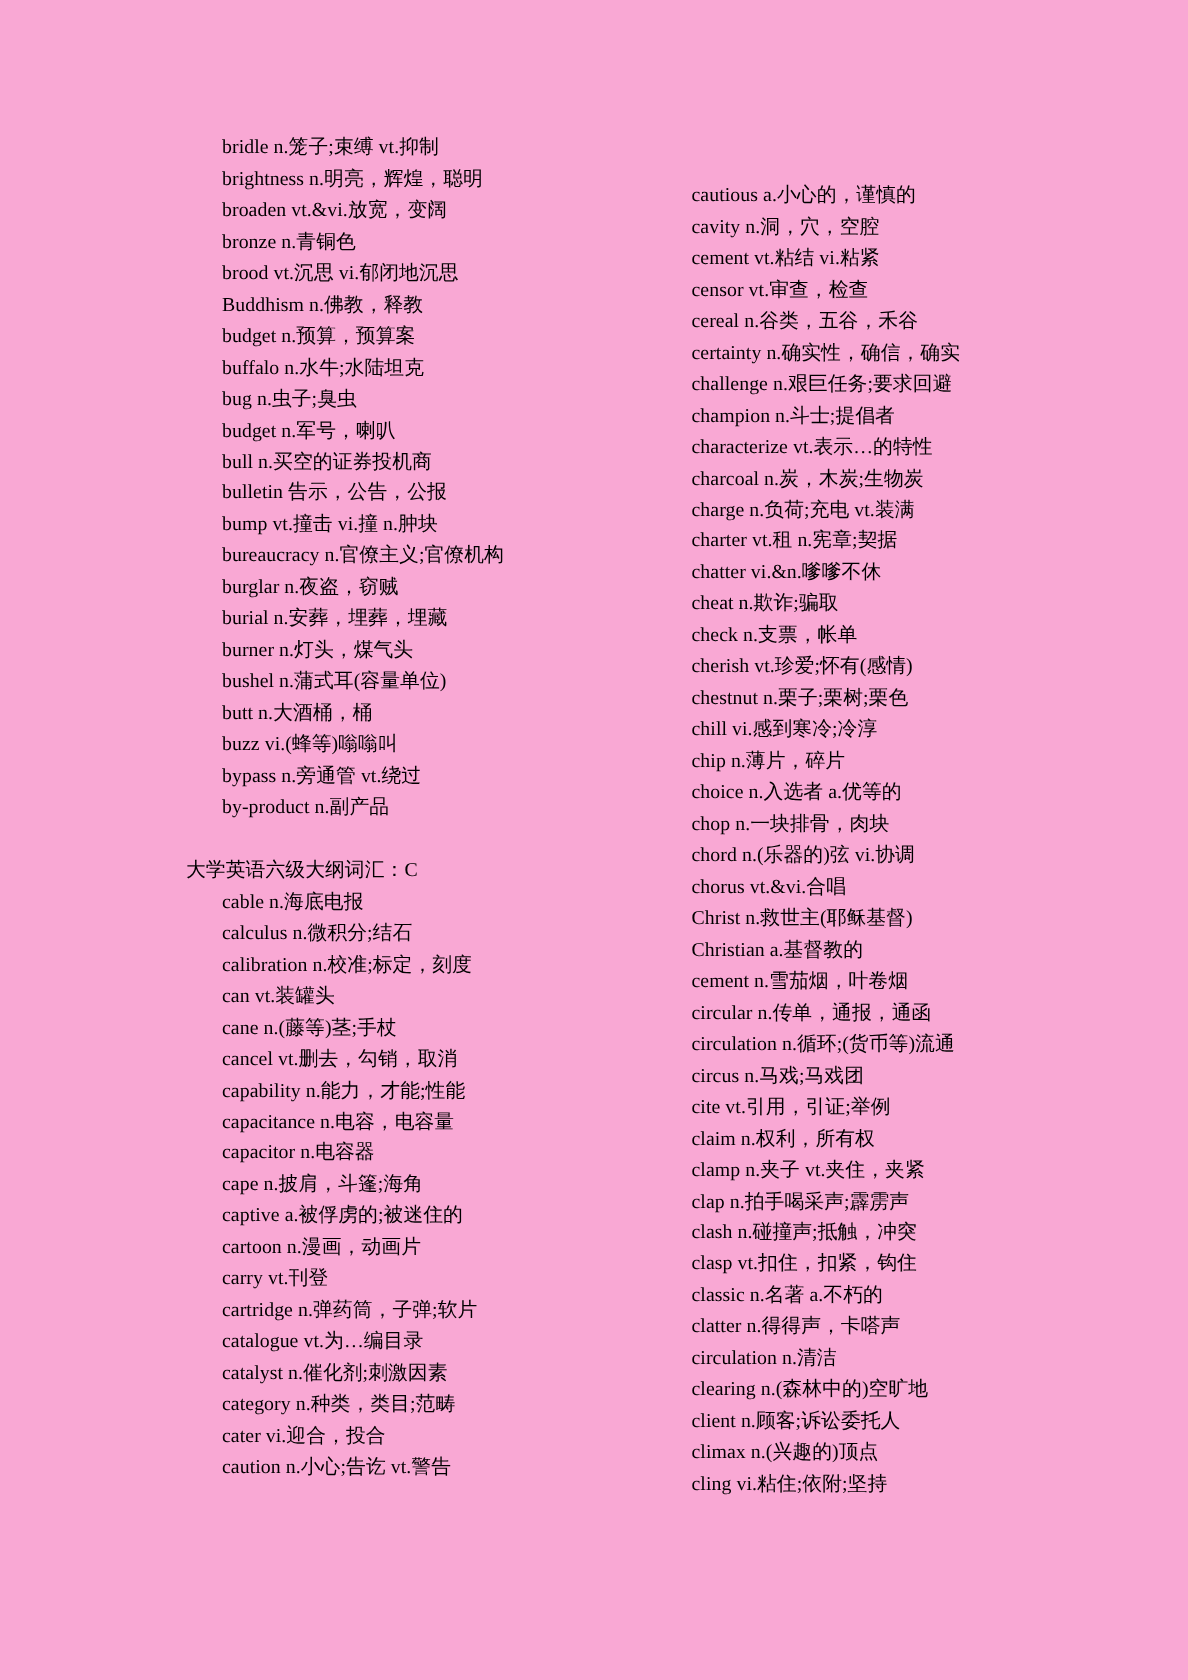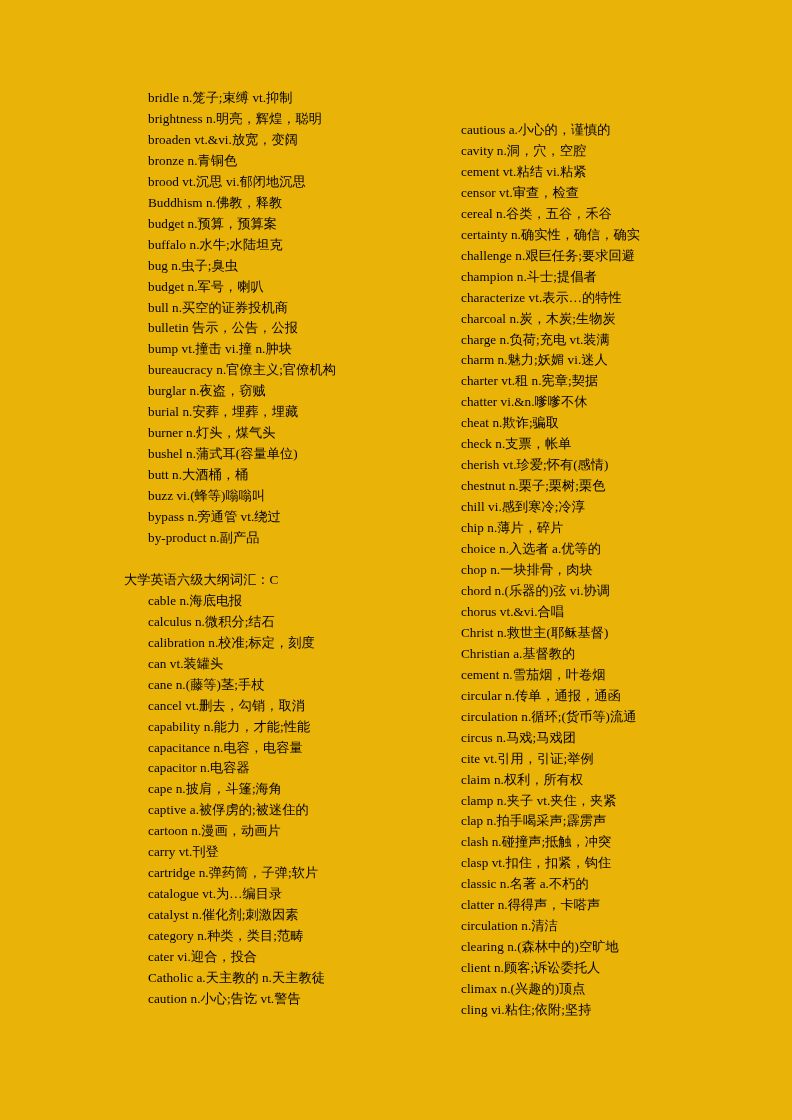--- a/index.html
+++ b/index.html
@@ -15,21 +15,21 @@
     color: #000000;
     position: relative;
     overflow: hidden;
   }
   #page {
     position: absolute;
     left: 0;
     top: 0;
     width: 792px;
     height: 1120px;
-    background: #eab308;
+    background: #f9a8d4;
   }
   #columns {
     position: absolute;
     left: 0;
     top: 88px;
     width: 792px;
   }
   .column {
     position: absolute;
     top: 0;
@@ -98,36 +98,34 @@
         <div class="entry">capacitor n.电容器</div>
         <div class="entry">cape n.披肩，斗篷;海角</div>
         <div class="entry">captive a.被俘虏的;被迷住的</div>
         <div class="entry">cartoon n.漫画，动画片</div>
         <div class="entry">carry vt.刊登</div>
         <div class="entry">cartridge n.弹药筒，子弹;软片</div>
         <div class="entry">catalogue vt.为…编目录</div>
         <div class="entry">catalyst n.催化剂;刺激因素</div>
         <div class="entry">category n.种类，类目;范畴</div>
         <div class="entry">cater vi.迎合，投合</div>
-        <div class="entry">Catholic a.天主教的 n.天主教徒</div>
         <div class="entry">caution n.小心;告讫  vt.警告</div>
       </div>
     <div class="column" id="col-right">
         <div class="entry">cautious a.小心的，谨慎的</div>
         <div class="entry">cavity n.洞，穴，空腔</div>
         <div class="entry">cement vt.粘结  vi.粘紧</div>
         <div class="entry">censor vt.审查，检查</div>
         <div class="entry">cereal n.谷类，五谷，禾谷</div>
         <div class="entry">certainty n.确实性，确信，确实</div>
         <div class="entry">challenge n.艰巨任务;要求回避</div>
         <div class="entry">champion n.斗士;提倡者</div>
         <div class="entry">characterize vt.表示…的特性</div>
         <div class="entry">charcoal n.炭，木炭;生物炭</div>
         <div class="entry">charge n.负荷;充电  vt.装满</div>
-        <div class="entry">charm n.魅力;妖媚  vi.迷人</div>
         <div class="entry">charter vt.租  n.宪章;契据</div>
         <div class="entry">chatter vi.&amp;n.嗲嗲不休</div>
         <div class="entry">cheat n.欺诈;骗取</div>
         <div class="entry">check n.支票，帐单</div>
         <div class="entry">cherish vt.珍爱;怀有(感情)</div>
         <div class="entry">chestnut n.栗子;栗树;栗色</div>
         <div class="entry">chill vi.感到寒冷;冷淳</div>
         <div class="entry">chip n.薄片，碎片</div>
         <div class="entry">choice n.入选者  a.优等的</div>
         <div class="entry">chop n.一块排骨，肉块</div>

